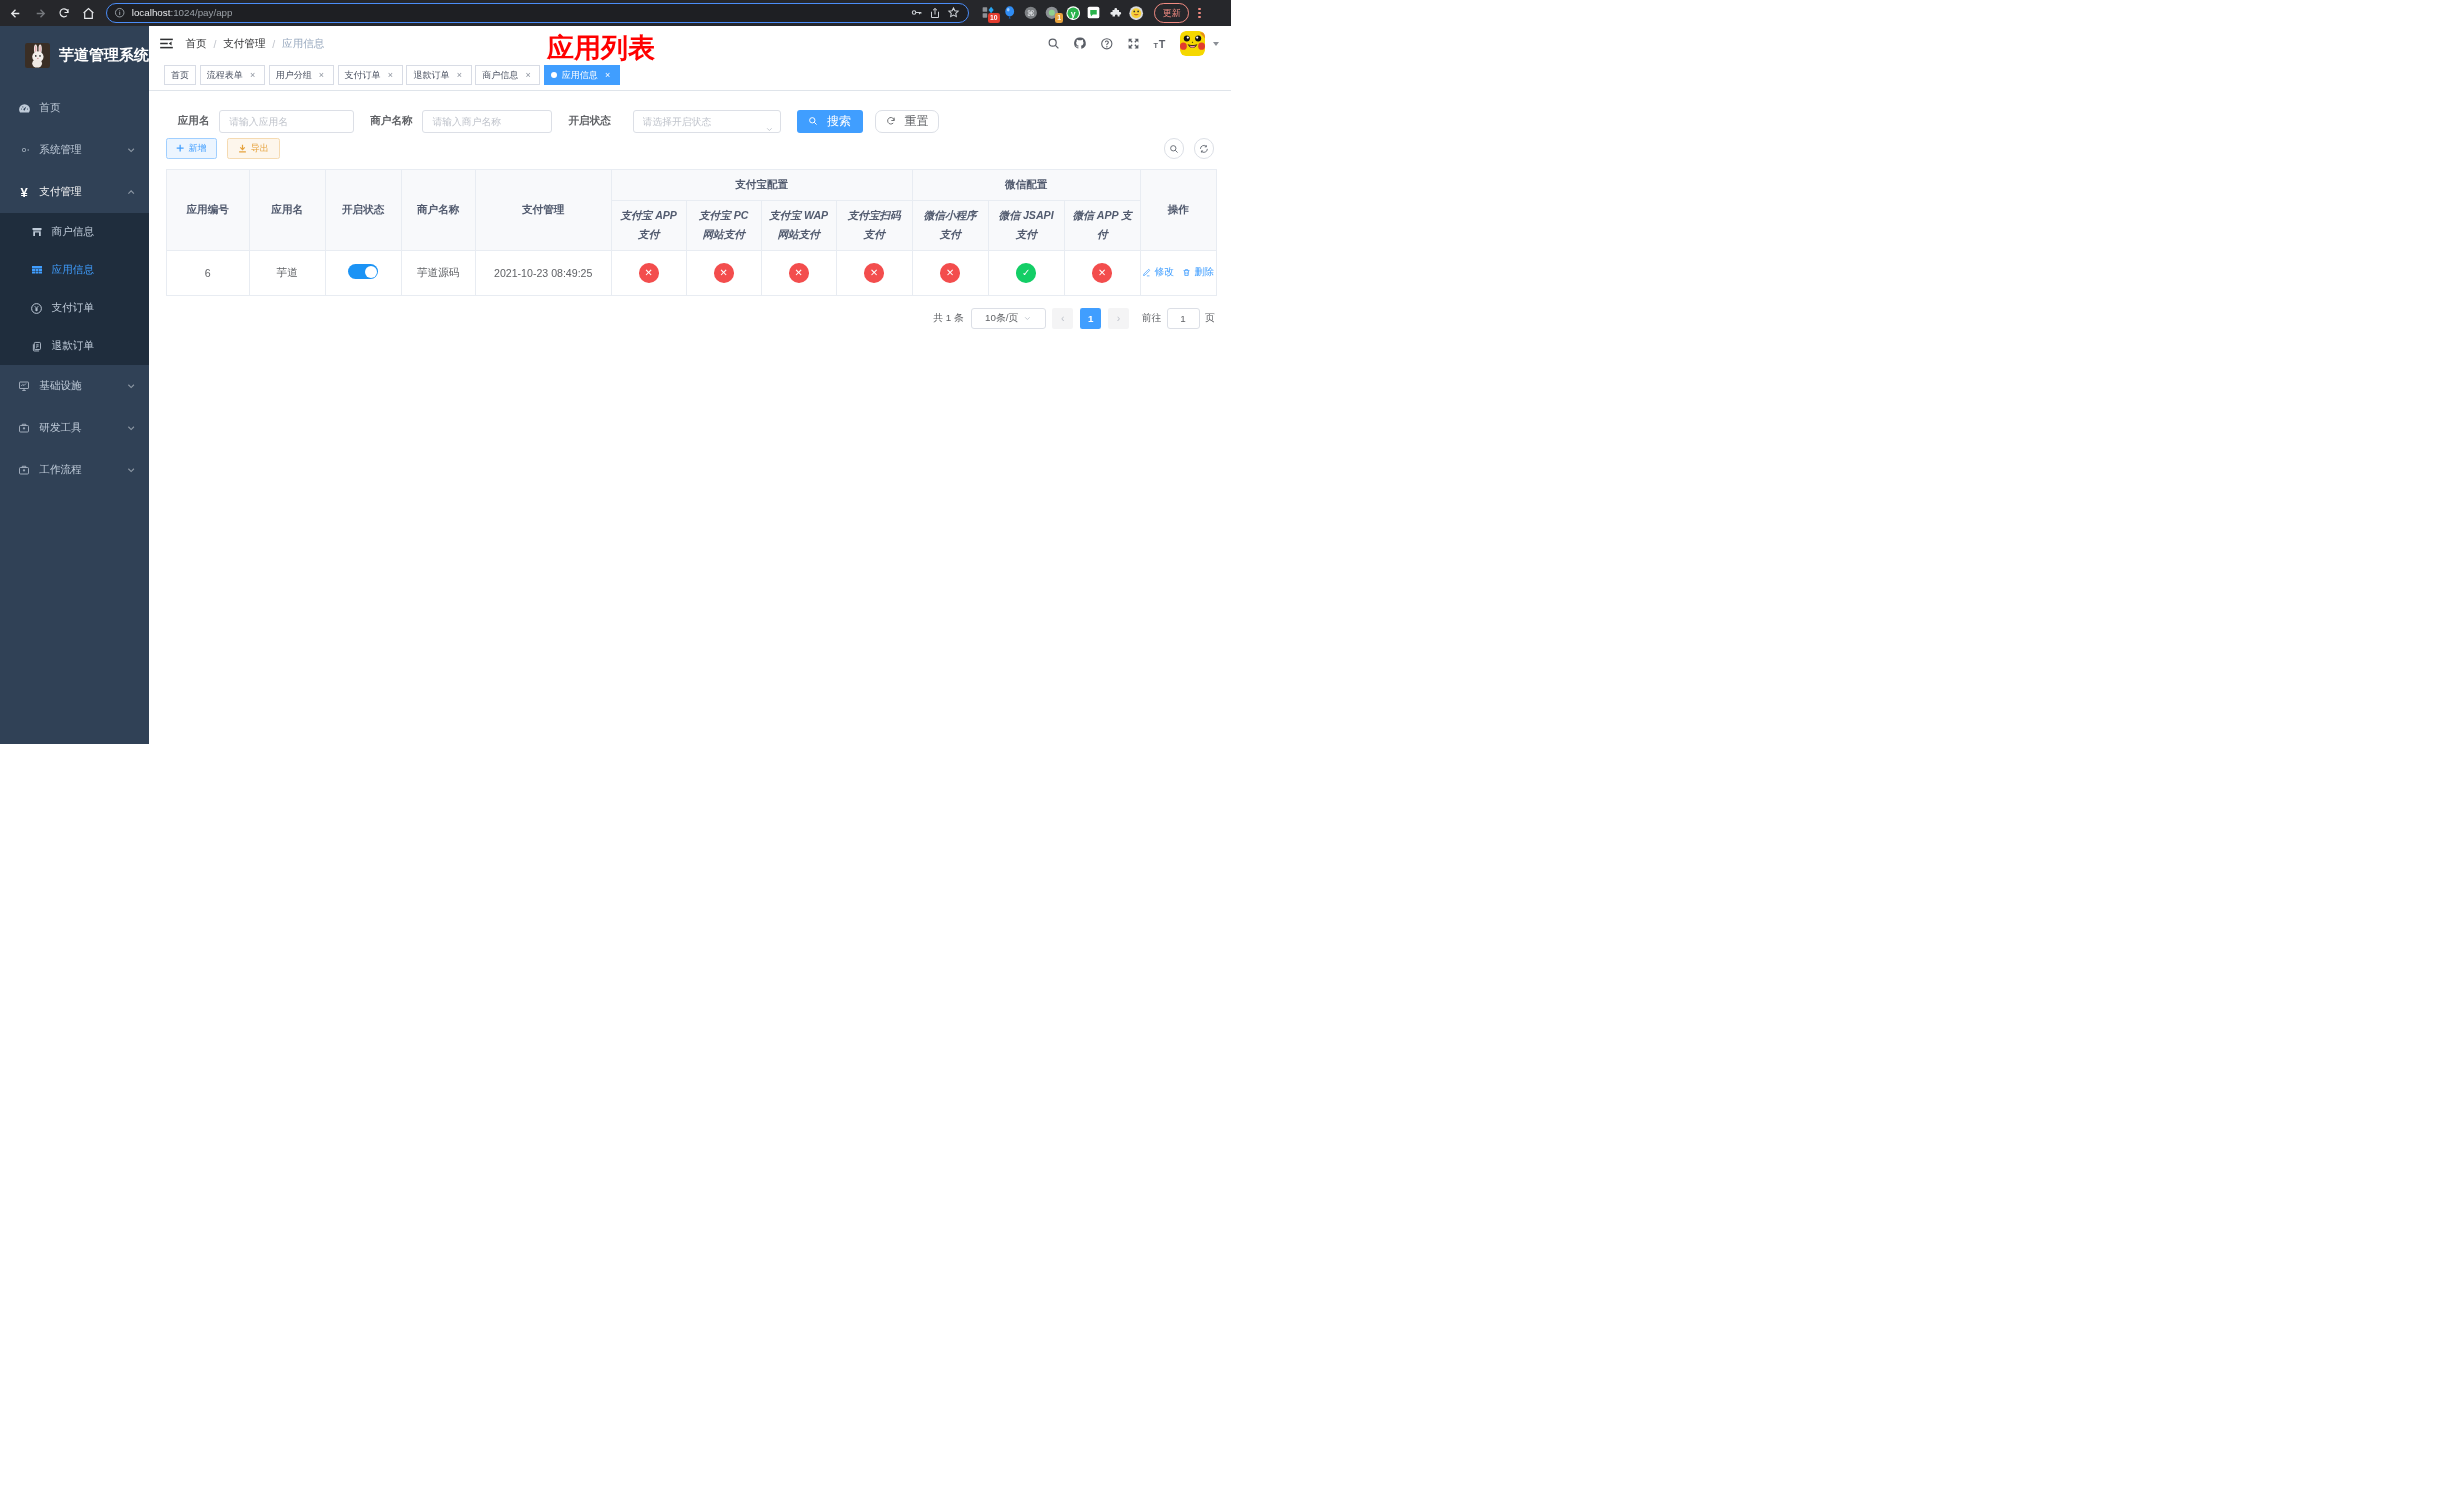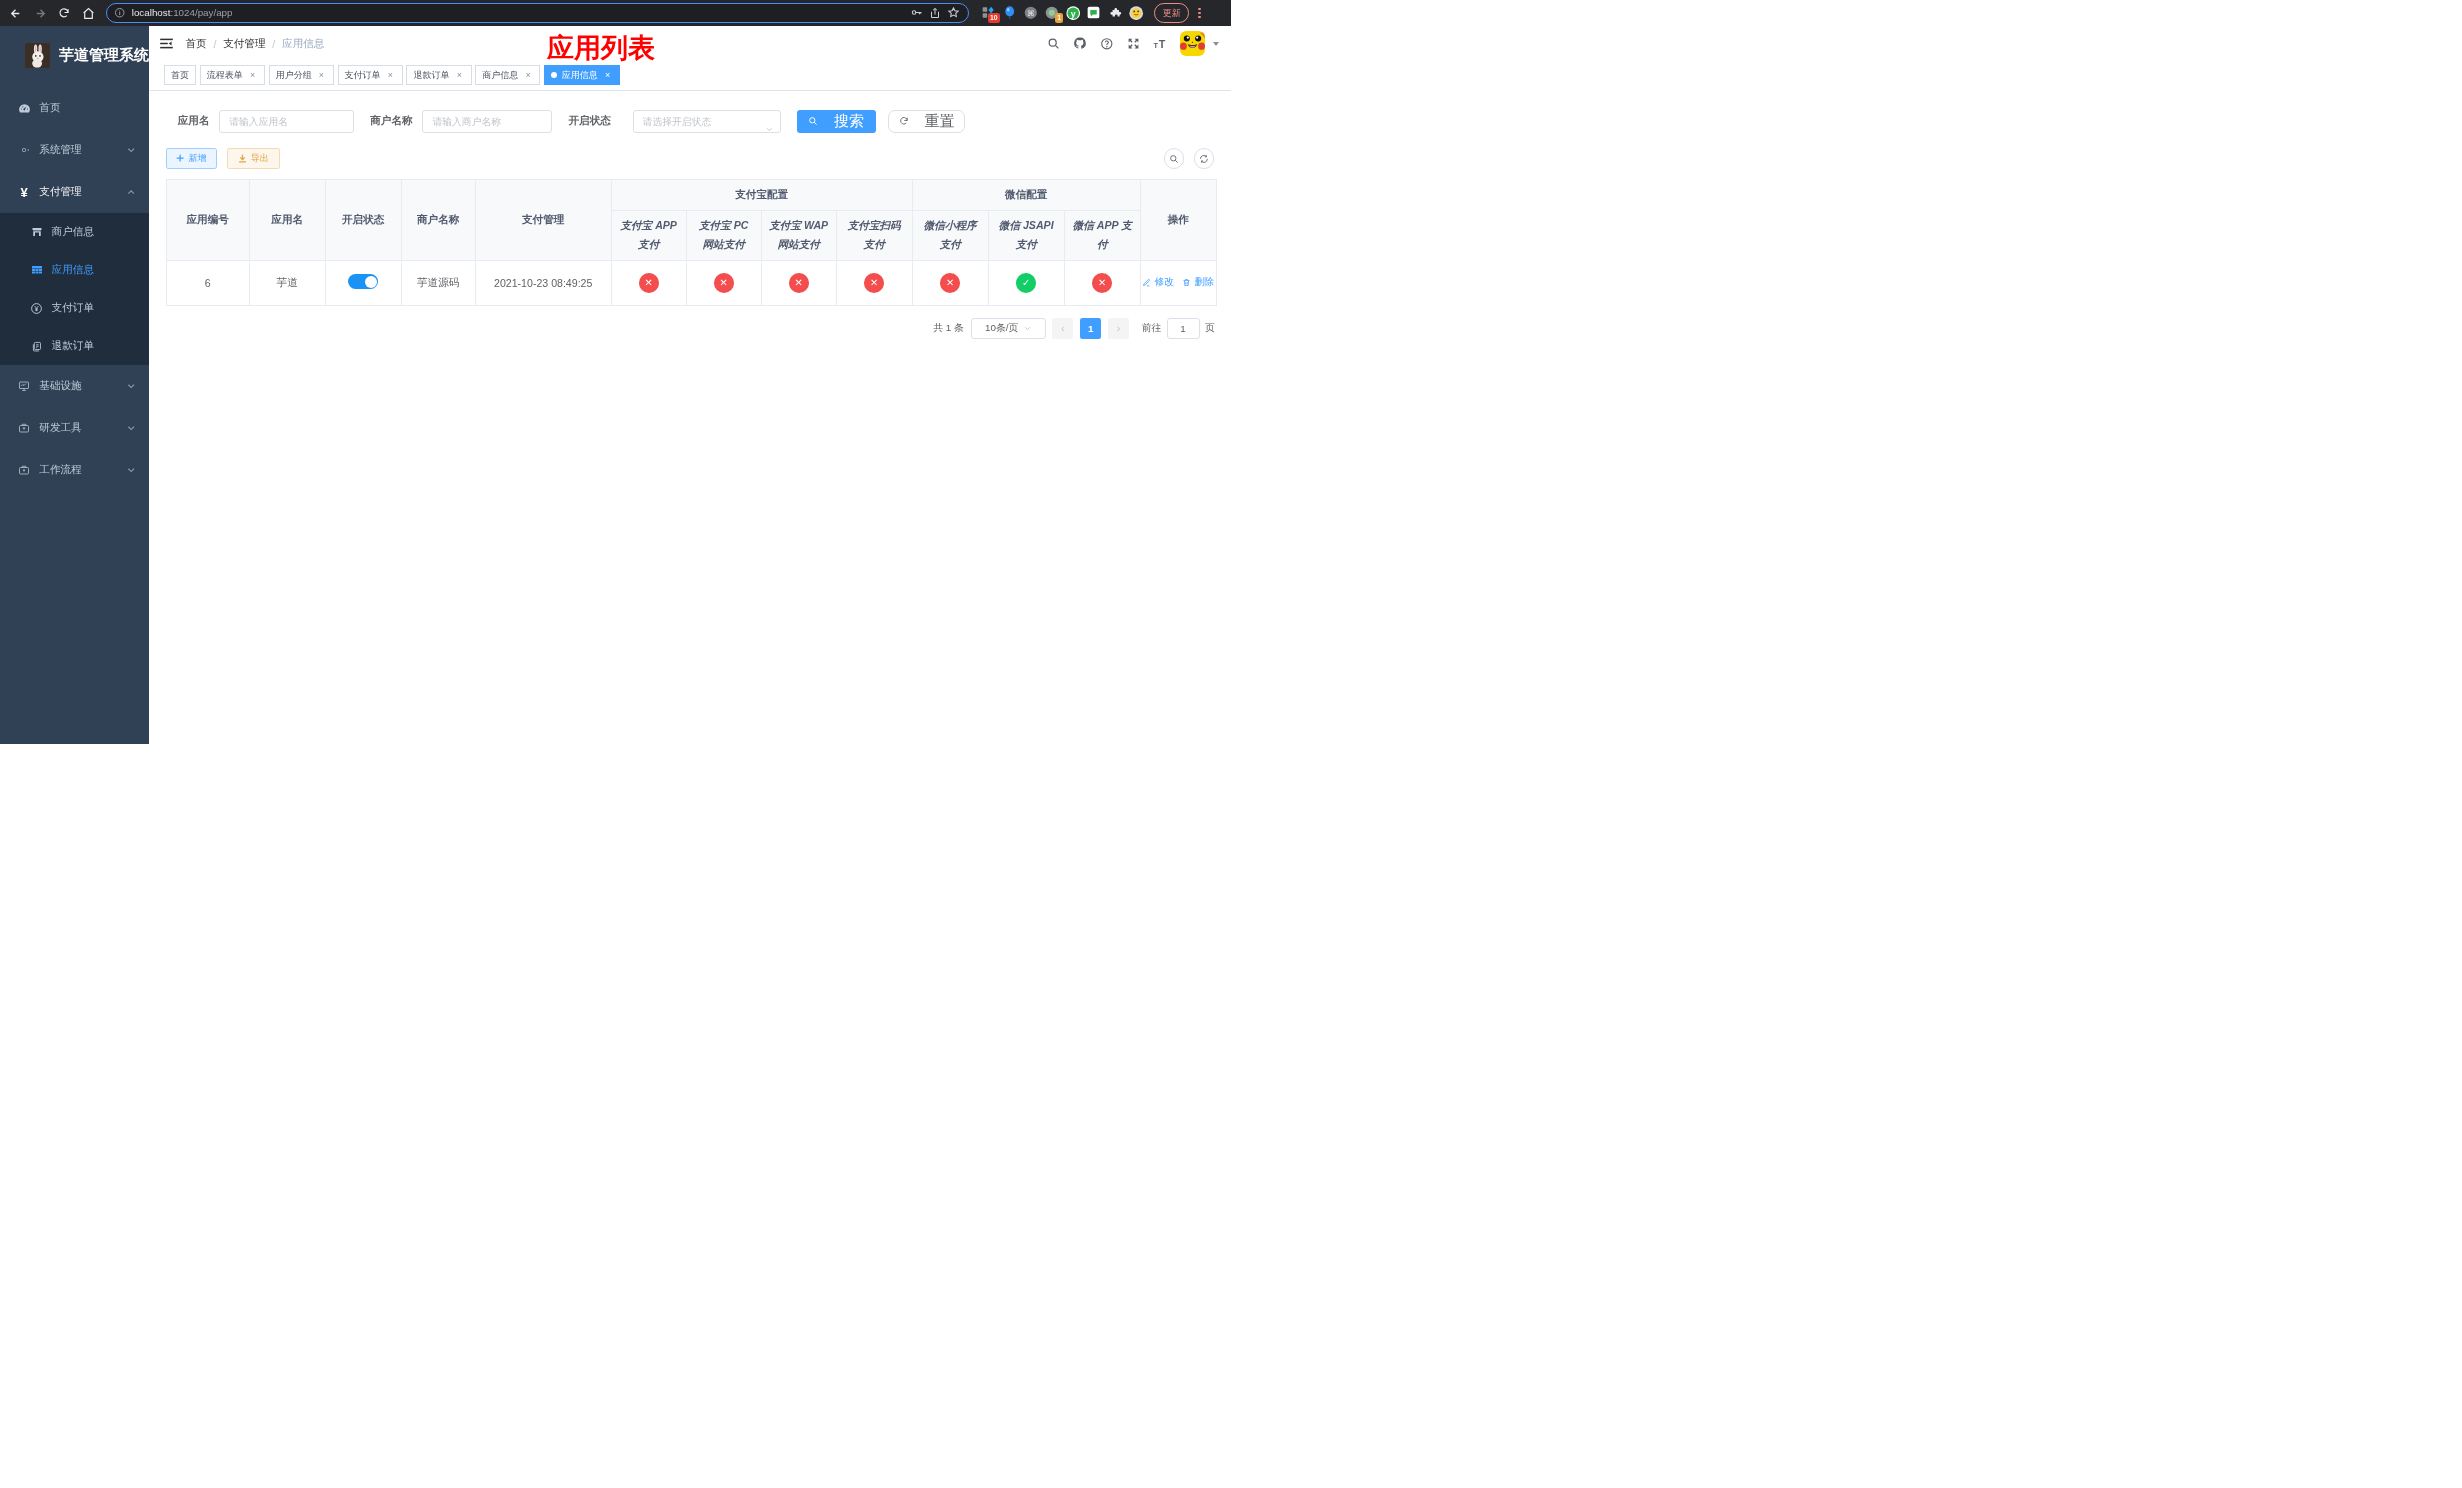--- a/index.html
+++ b/index.html
@@ -64,25 +64,25 @@
   .content { flex:1; padding:0 16.7px; background:#fff; min-width:0; }
 
   .filters { display:flex; align-items:center; gap:16px; margin-top:19px; padding-left:12px; }
   .fgroup { display:flex; align-items:center; gap:9.8px; }
   .flabel { font-size:10.6px; color:#606266; font-weight:700; white-space:nowrap; }
   .finput { height:23.5px; border:0.8px solid #dcdfe6; border-radius:3px; padding:3px 9px; font-size:9.8px; color:#606266; font-family:inherit; background:#fff; }
   .finput::placeholder { color:#c0c4cc; }
   .fselect { position:relative; display:flex; align-items:flex-end;margin-left:12px; }
   .fselect .finput { padding-right:21px; width:148px; }
   .sel-caret { position:absolute; right:7.6px; width:6.8px; height:6.8px; pointer-events:none; }
-  .btn { height:23.5px; border-radius:3px; font-size:15px; display:inline-flex; align-items:center; justify-content:center; gap:16px; cursor:pointer; border:0.8px solid transparent; white-space:nowrap; }
+  .btn { height:23.5px; border-radius:3px; font-size:12px; display:inline-flex; align-items:center; justify-content:center; gap:9px; cursor:pointer; border:0.8px solid transparent; white-space:nowrap; }
   .btn-primary { background:#409eff; color:#fff; padding:0 10.6px; }
   .btn-plain { background:#fff; color:#606266; border-color:#dcdfe6; padding:0 9.8px;border-radius:7px; }
 
-  .toolbar { display:flex; align-items:center; margin-top:15px; }
+  .toolbar { display:flex; align-items:center; margin-top:5px; }
   .btn-mini { height:21px; border-radius:2.3px; font-size:9px; display:inline-flex; align-items:center; gap:3.8px; padding:0 9.8px; cursor:pointer; }
   .btn-add { background:#ecf5ff; border:0.8px solid #a0cfff; color:#409eff; margin-right:9.8px; }
   .btn-export { background:#fdf6ec; border:0.8px solid #f5dab1; color:#e6a23c; }
   .tool-right { margin-left:auto; display:flex; align-items:center; gap:9.8px; }
   .circle-btn { width:20.4px; height:20.4px; border-radius:50%; border:0.8px solid #dcdfe6; background:#fff; display:flex; align-items:center; justify-content:center; color:#5e646d; cursor:pointer; }
 
   
   table.grid { border-collapse:collapse; table-layout:fixed; width:1049px; margin-top:9.8px; font-size:10.6px; }
   .grid th, .grid td { border:0.8px solid #e8ecf2; text-align:center; vertical-align:middle;margin-left:22px; }
   .grid th { background:#f8f9fb; color:#515a6e; font-weight:700; line-height:19.7px; padding:3px 6px; }

